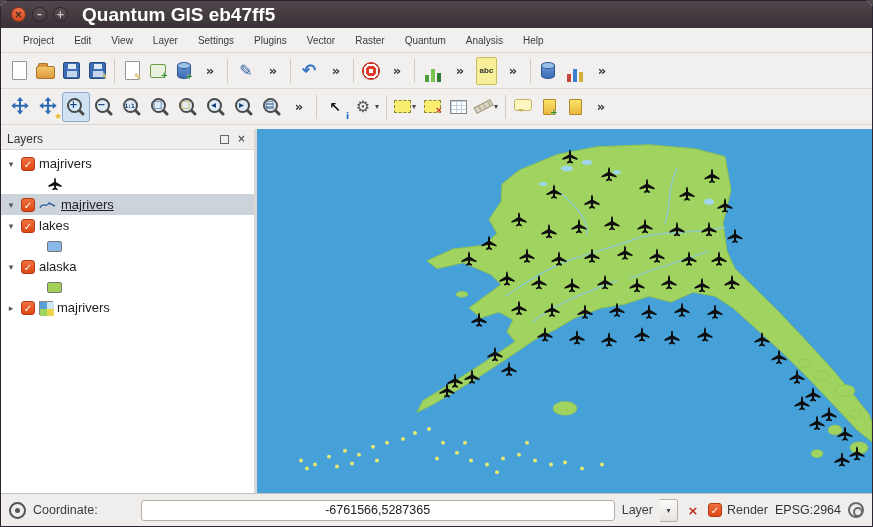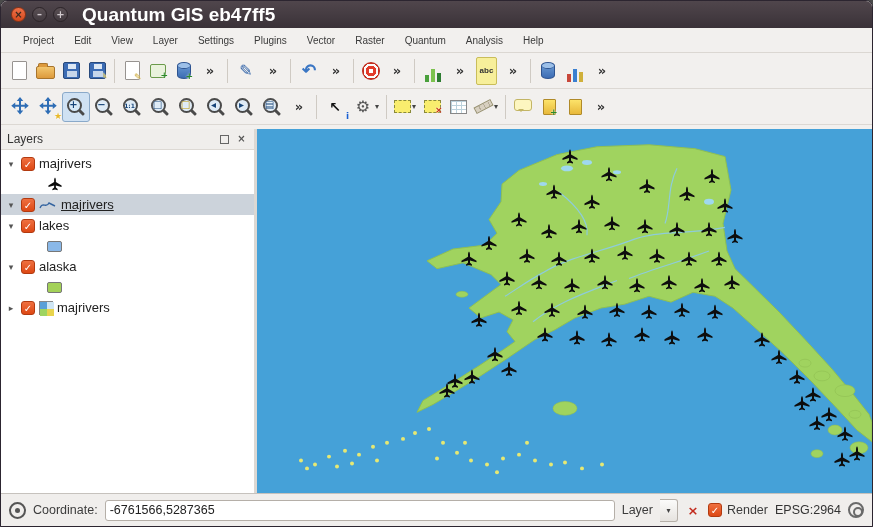--- a/index.html
+++ b/index.html
@@ -101,21 +101,21 @@
   .raster-thumb i{width:7px;height:7px;}
   .line-symbol{width:18px;height:12px;}
   .map{flex:1;position:relative;background:#45a1d8;min-width:0;}
   .map svg{display:block;width:100%;height:100%;}
   
   .statusbar{height:33px;flex:0 0 33px;display:flex;align-items:center;background:#f0eeec;
     border-top:1px solid #c6c2bd;padding:0 8px;gap:7px;font-size:12.5px;color:#3c3c3c;}
   .status-icon{width:17px;height:17px;border:2px solid #555;border-radius:50%;position:relative;flex:0 0 17px;}
   .status-icon::after{content:"";position:absolute;left:4px;top:4px;width:5px;height:5px;background:#555;border-radius:50%;}
   .coord-input{flex:1;height:21px;min-width:120px;border:1px solid #b5afa8;border-radius:3px;background:#fff;
-    font:12.5px "Liberation Sans",sans-serif;color:#222;padding:0 4px;}
+    text-align:center;font:12.5px "Liberation Sans",sans-serif;color:#222;padding:0 4px;margin-left:36px;}
   .scale-combo{display:flex;align-items:center;}
   .scale-field{width:88px;height:21px;background:#fff;border:1px solid #b5afa8;border-radius:3px 0 0 3px;
     display:flex;align-items:center;padding:0 6px;}
   .scale-drop{width:18px;height:23px;border:1px solid #b5afa8;border-left:none;border-radius:0 3px 3px 0;
     background:linear-gradient(#fbfbfa,#e6e3df);display:flex;align-items:center;justify-content:center;
     font-size:8px;color:#444;}
   .stop-render{width:16px;height:16px;display:flex;align-items:center;justify-content:center;
     font:700 13px/13px "DejaVu Sans",sans-serif;color:#c22a1c;}
   .render-wrap{display:flex;align-items:center;gap:5px;}
   .epsg{color:#333;text-align:right;}

